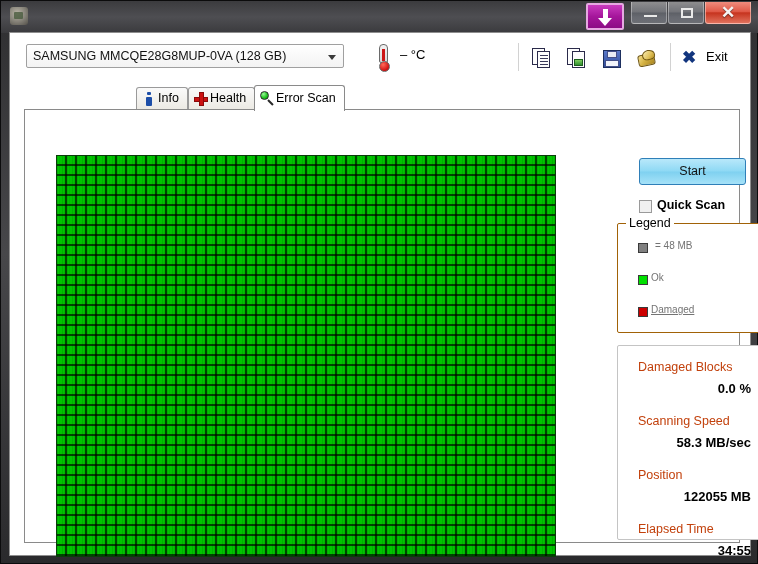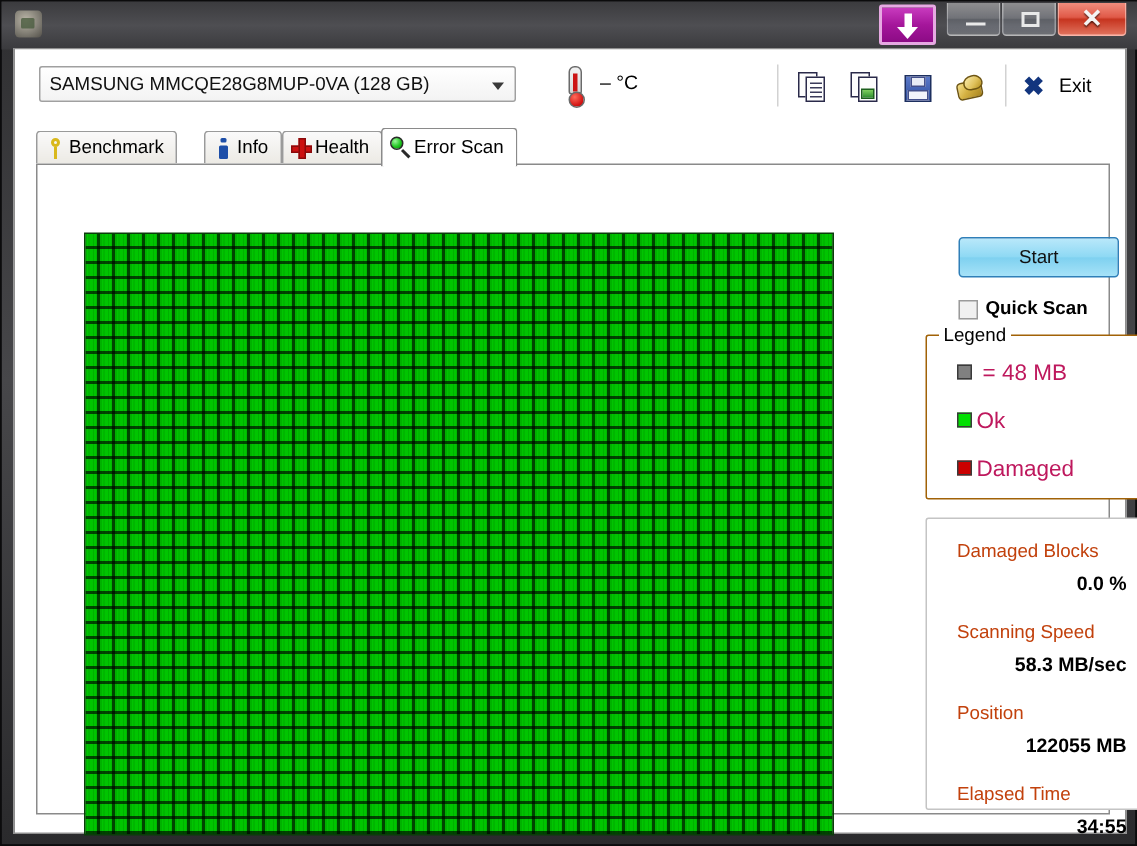--- a/index.html
+++ b/index.html
@@ -386,32 +386,32 @@
     font-size: 12.5px; color: #000;
   }
   .legend-row { position: absolute; left: 20px; height: 16px; }
   .legend-sw {
     position: absolute; left: 0; top: 3px;
     width: 10px; height: 10px;
     border: 1px solid #3a3a3a;
   }
   .legend-txt {
     position: absolute; top: 0;
-    font-size: 15px; color: #be185d;
+    font-size: 10px; color: #737373;
     white-space: nowrap;
   }
   #legend-row-0 { top: 16px; }
   #legend-row-0 .legend-sw { background: #808080; }
   #legend-row-0 .legend-txt { left: 17px; }
   #legend-row-1 { top: 48px; }
   #legend-row-1 .legend-sw { background: #00e000; }
   #legend-row-1 .legend-txt { left: 13px; }
   #legend-row-2 { top: 80px; }
   #legend-row-2 .legend-sw { background: #cc0000; }
-  #legend-row-2 .legend-txt { left: 13px; }
+  #legend-row-2 .legend-txt { left: 13px; text-decoration: underline; }
 
   #stats-box {
     position: absolute; left: 14px; top: 235px;
     width: 148px; height: 195px;
     border: 1px solid #c4c4c4;
     border-radius: 2px;
     background: #ffffff;
   }
   .stat-label {
     position: absolute; left: 20px;
@@ -501,27 +501,20 @@
       <div id="tb-divider-2"></div>
 
       <div id="exit-group">
         <div id="exit-x">✖</div>
         <div id="exit-label">Exit</div>
       </div>
     </div>
 
     <div id="tabstrip">
 
-      <div class="tab" id="tab-benchmark">
-        <span class="ticon">
-          <span class="k1"></span>
-            <span class="k2"></span>
-        </span>
-        <span>Benchmark</span>
-      </div>
 
       <div class="tab" id="tab-info">
         <span class="ticon">
           <span class="i1"></span>
             <span class="i2"></span>
         </span>
         <span>Info</span>
       </div>
 
       <div class="tab" id="tab-health">

